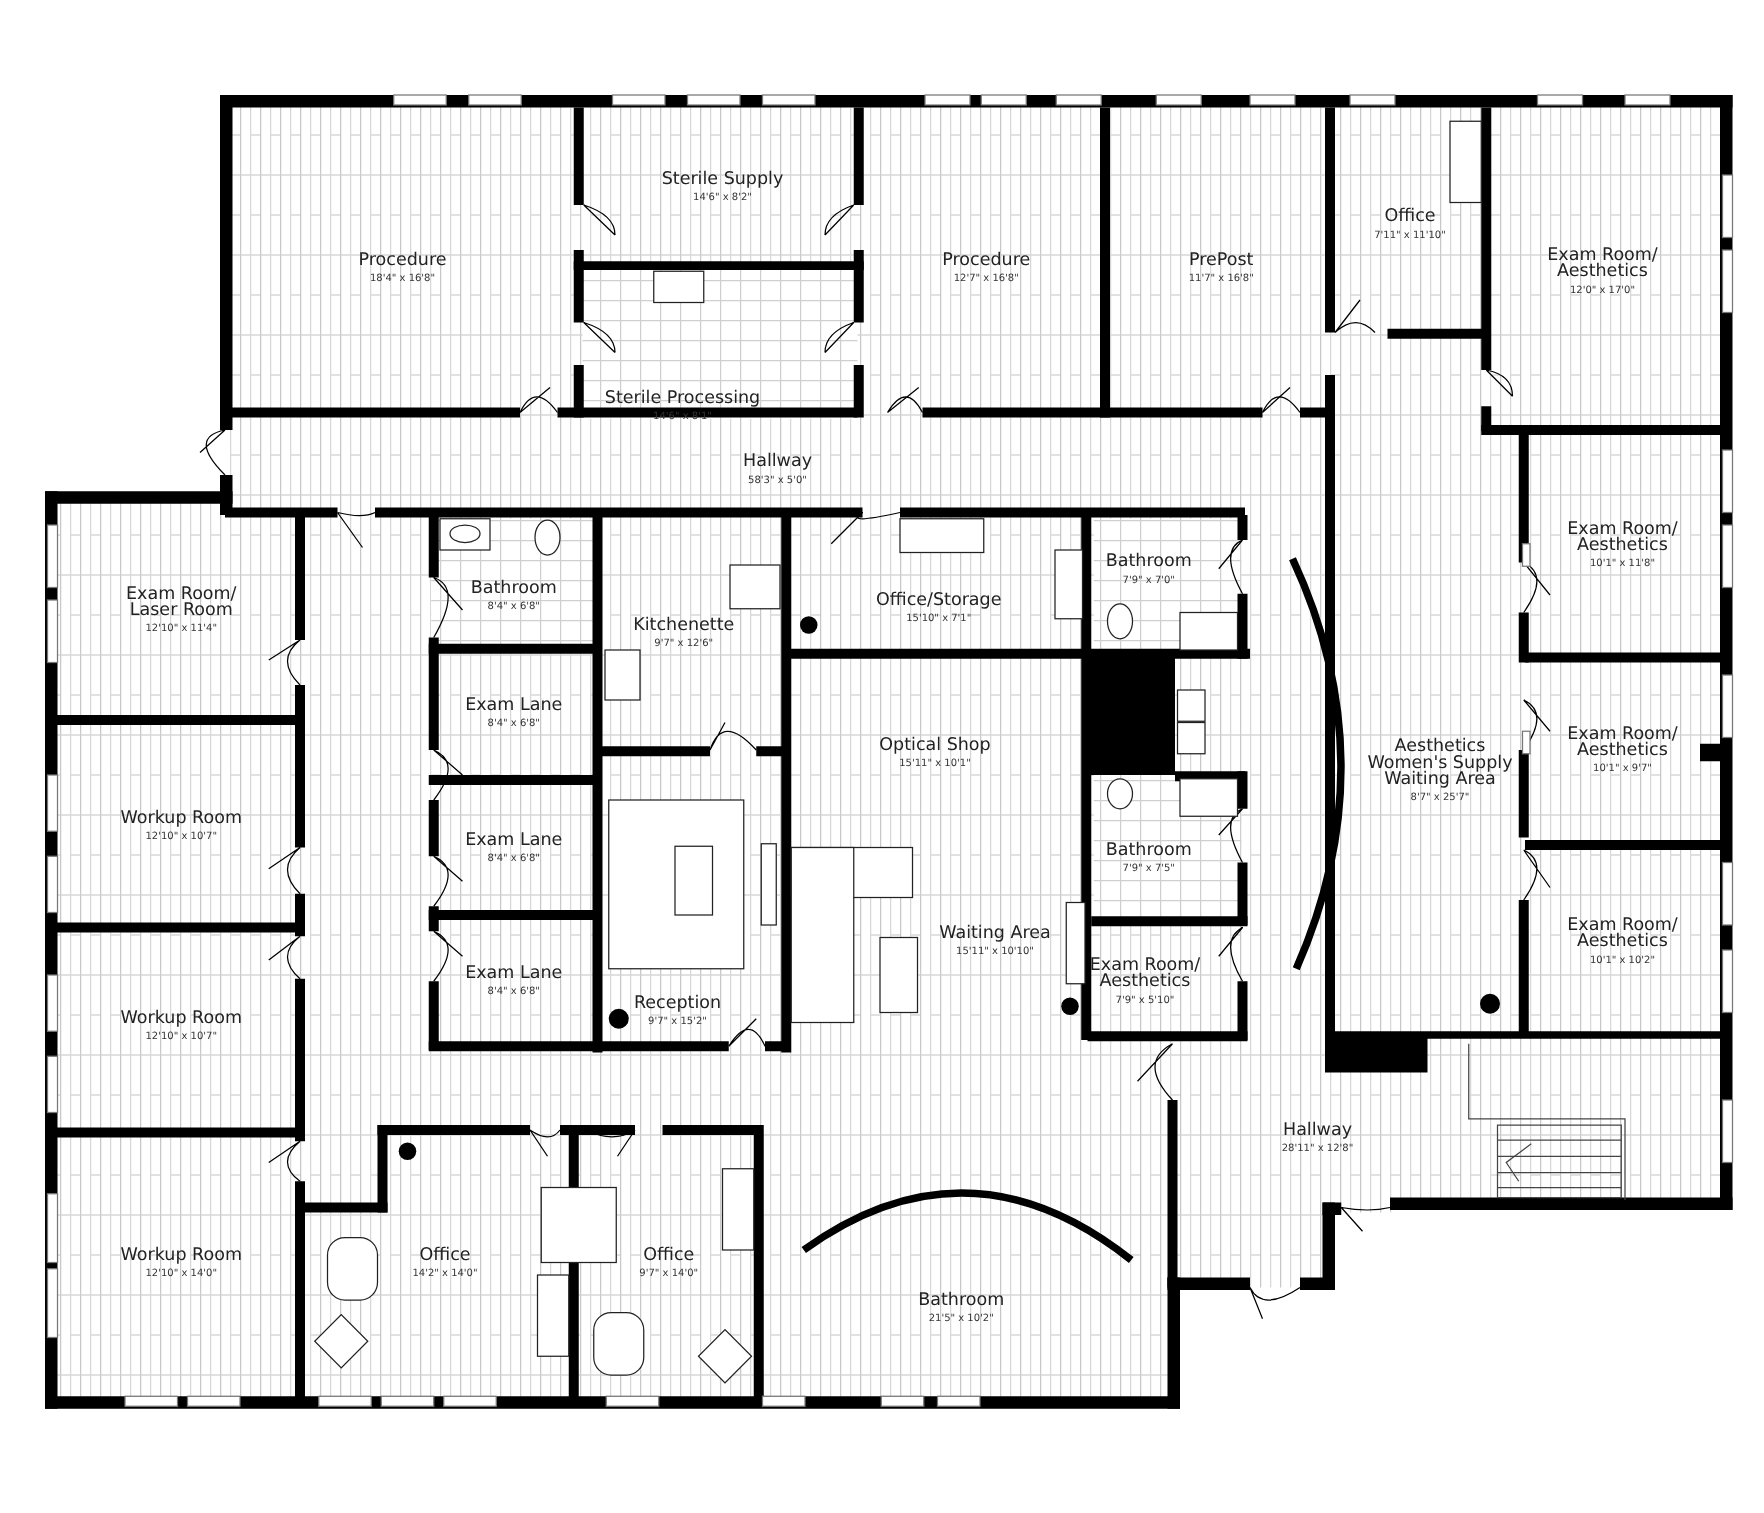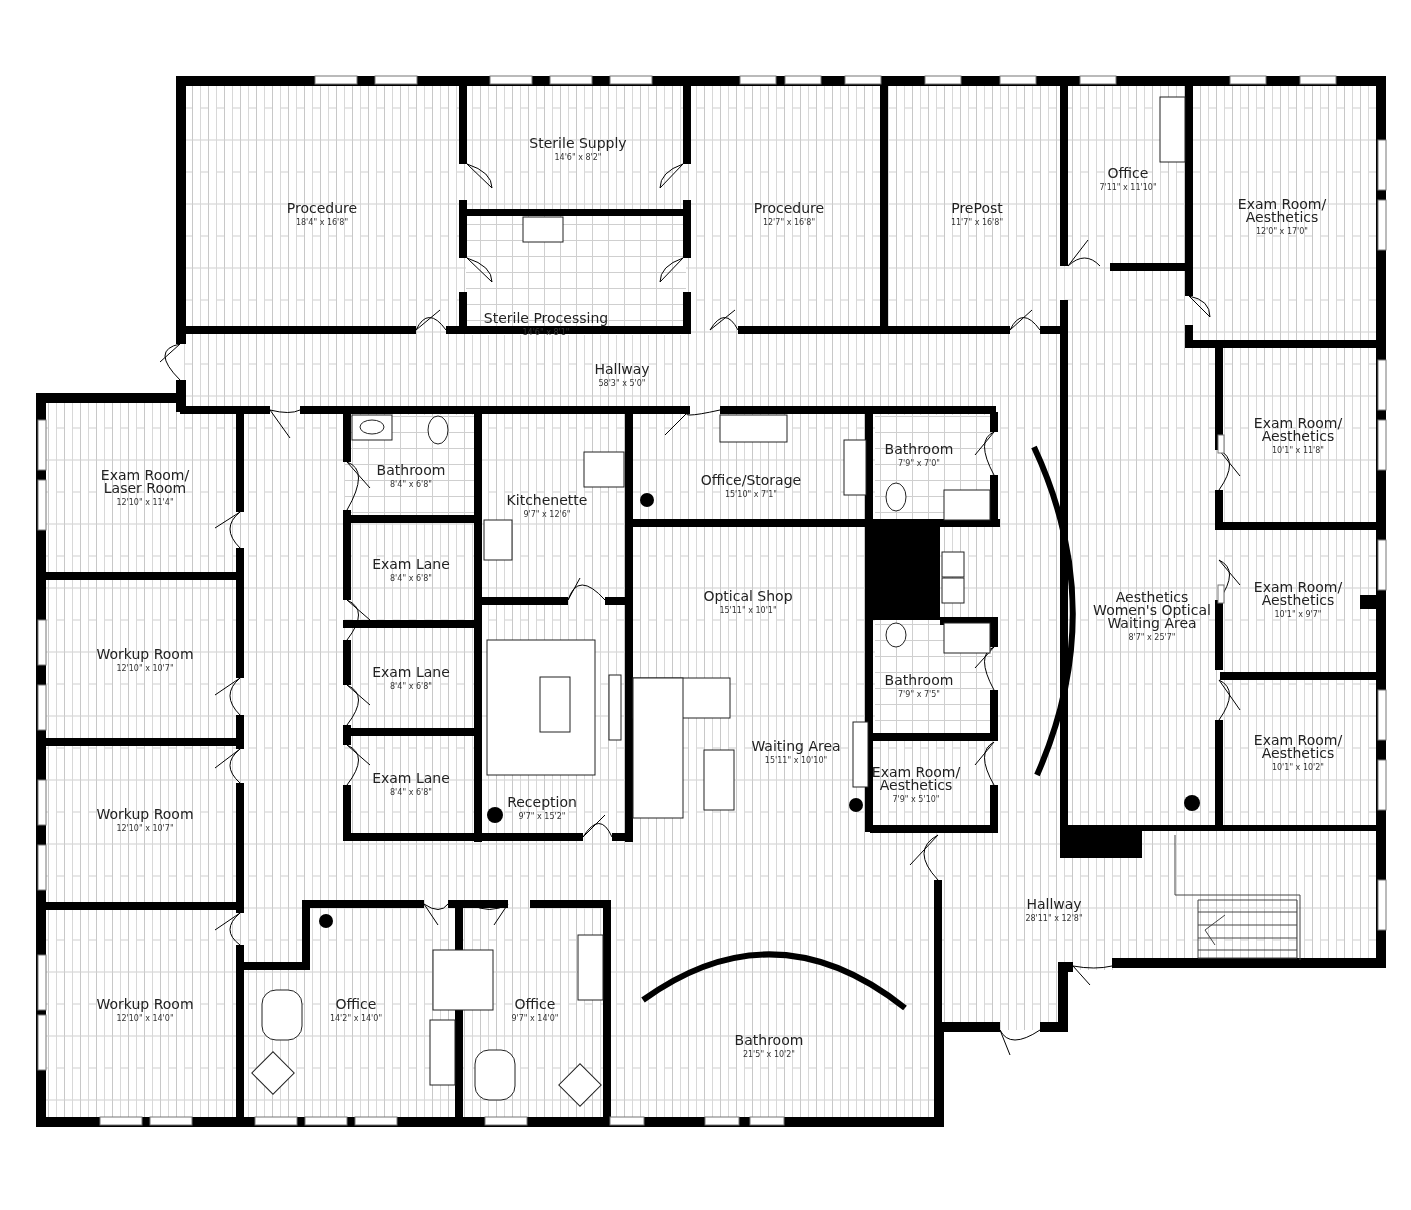--- a/index.html
+++ b/index.html
@@ -324,21 +324,21 @@
     <div class="lbl" style="left: 411px; top: 558px;">
       <span class="n">Exam Lane</span>
       <span class="d">8'4" x 6'8"</span>
     </div>
     <div class="lbl" style="left: 748px; top: 590px; text-align: center;">
       <span class="n">Optical Shop</span>
       <span class="d">15'11" x 10'1"</span>
     </div>
     <div class="lbl" style="left: 1152px; top: 591px;">
       <span class="n">Aesthetics</span>
-      <span class="n">Women's Optical</span>
+      <span class="n">Women's Supply</span>
       <span class="n">Waiting Area</span>
       <span class="d">8'7" x 25'7"</span>
     </div>
     <div class="lbl" style="left: 1298px; top: 581px;">
       <span class="n">Exam Room/</span>
       <span class="n">Aesthetics</span>
       <span class="d">10'1" x 9'7"</span>
     </div>
     <div class="lbl" style="left: 145px; top: 648px;">
       <span class="n">Workup Room</span>

